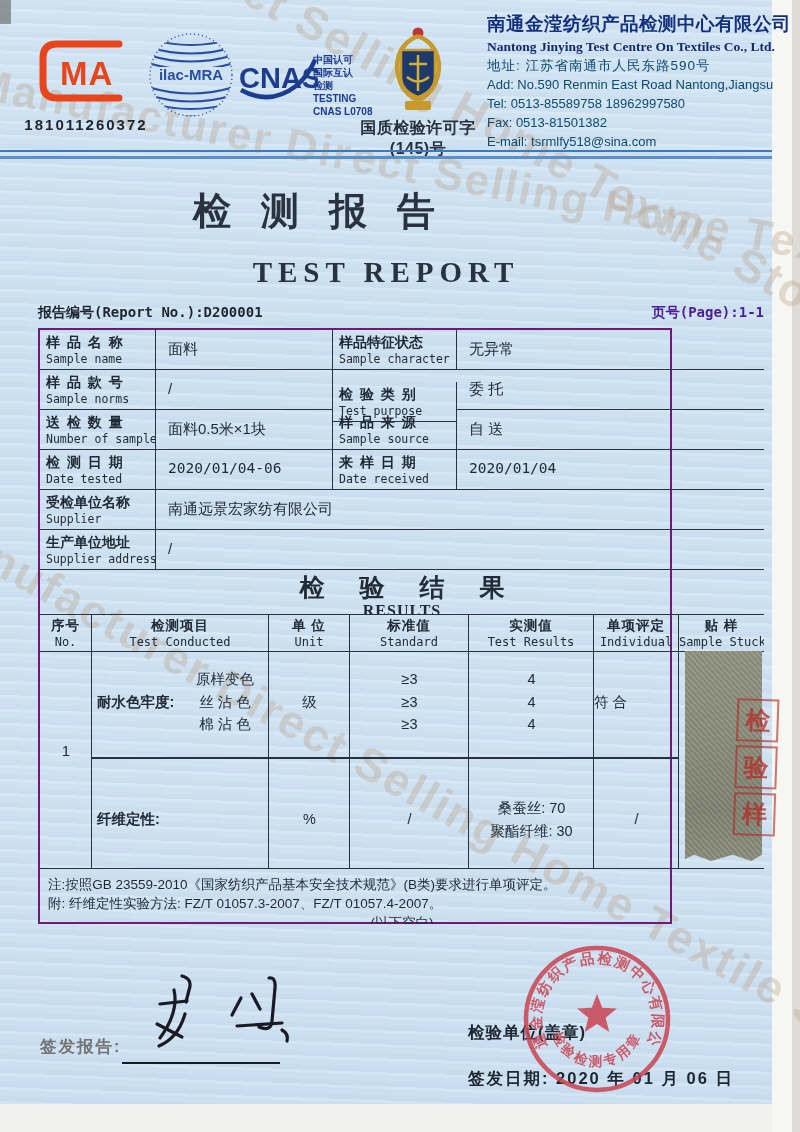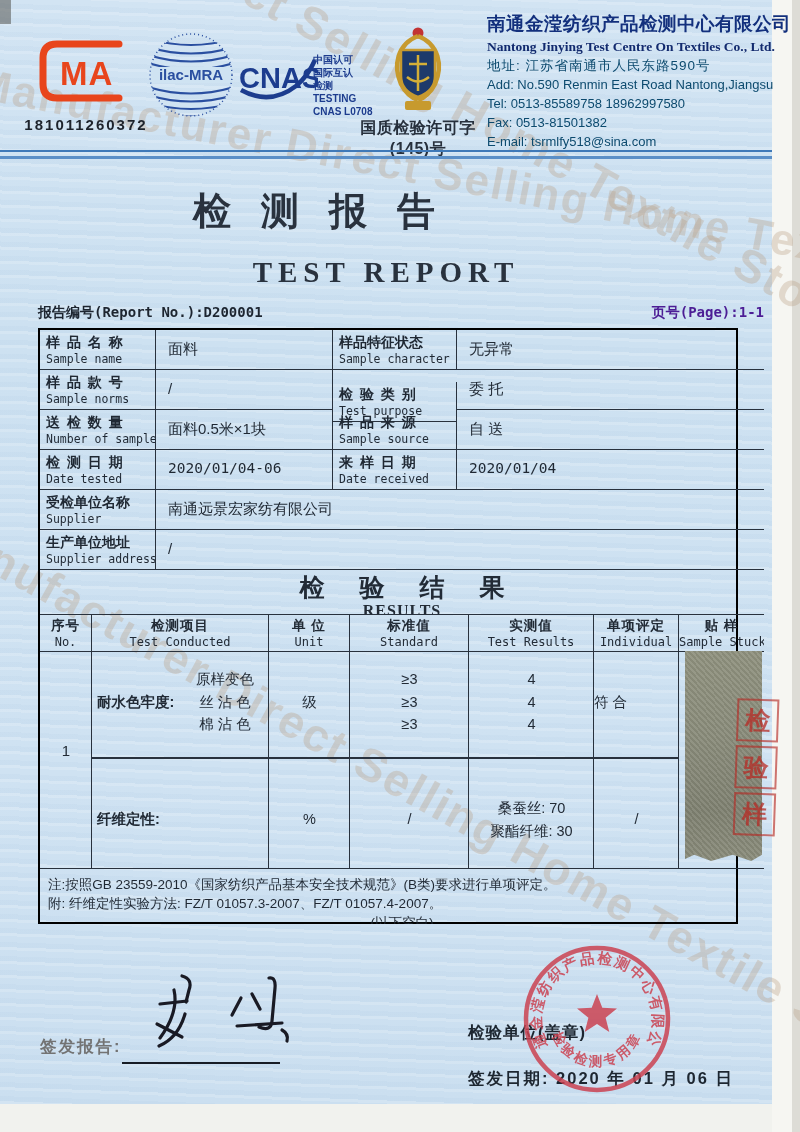--- a/index.html
+++ b/index.html
@@ -40,22 +40,22 @@
     font-family:"DejaVu Serif","Liberation Serif",serif;}
   .title-en{position:absolute;left:0;top:256px;width:772px;text-align:center;
     font-size:29px;font-weight:700;color:#29323e;letter-spacing:6px;
     font-family:"Liberation Serif",serif;}
   .meta-left{position:absolute;left:38px;top:304px;font-size:14px;font-weight:700;
     font-family:"DejaVu Sans Mono",monospace;color:#1d2530;}
   .meta-right{position:absolute;right:36px;top:304px;font-size:14px;font-weight:700;
     font-family:"DejaVu Sans Mono",monospace;color:#4c1d95;}
 
   
-  .table{position:absolute;left:38px;top:328px;width:700px;height:596px;
-    border:2px solid #000000;box-sizing:border-box;}
+  .table{position:absolute;left:38px;top:328px;width:634px;height:596px;
+    border:2px solid #701a75;box-sizing:border-box;}
   .cell{position:absolute;box-sizing:border-box;border-right:1.5px solid #28313d;border-bottom:1.5px solid #28313d;overflow:hidden;}
   .noR{border-right:none!important;}
   .noB{border-bottom:none!important;}
   .lab{padding:3px 2px 0 6px;}
   .lcn{font-size:14px;font-weight:700;letter-spacing:1.5px;line-height:19px;white-space:nowrap;color:#1f2833;}
   .len{font-size:11.5px;font-family:"DejaVu Sans Mono",monospace;line-height:14px;white-space:nowrap;color:#1f2833;}
   .val{padding:10px 2px 0 12px;font-size:15px;color:#1f2833;white-space:nowrap;}
   .val.mono{font-family:"DejaVu Sans Mono",monospace;font-size:14.5px;}
   .sec{text-align:center;}
   .sec-cn{font-size:25px;font-weight:700;letter-spacing:14px;text-indent:14px;line-height:30px;margin-top:2px;color:#222b36;}

